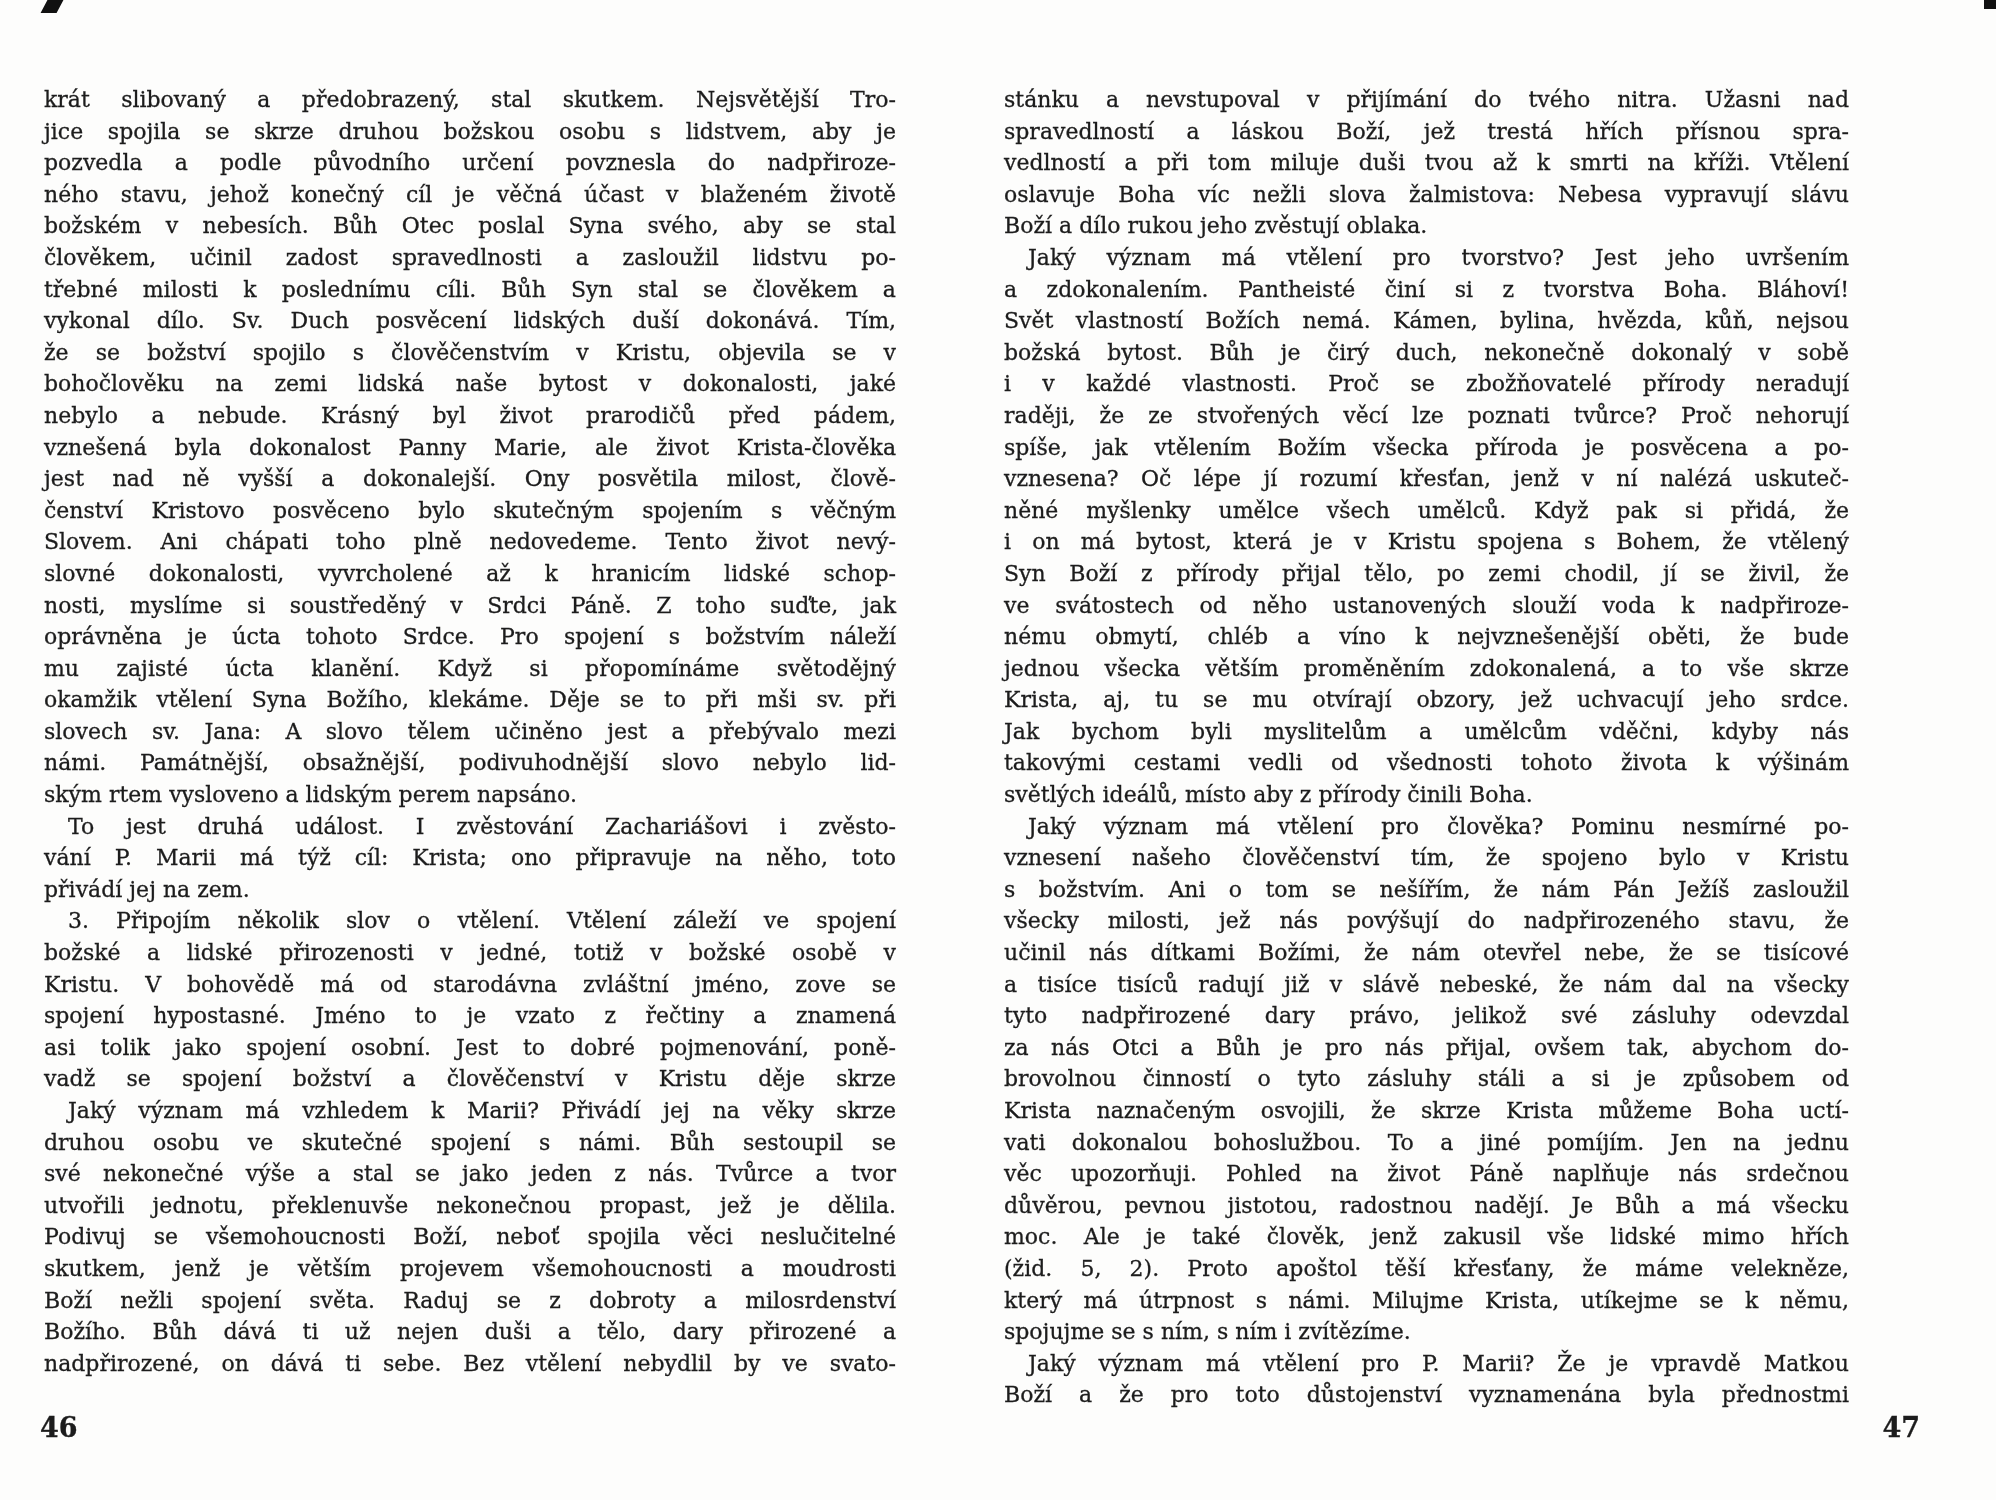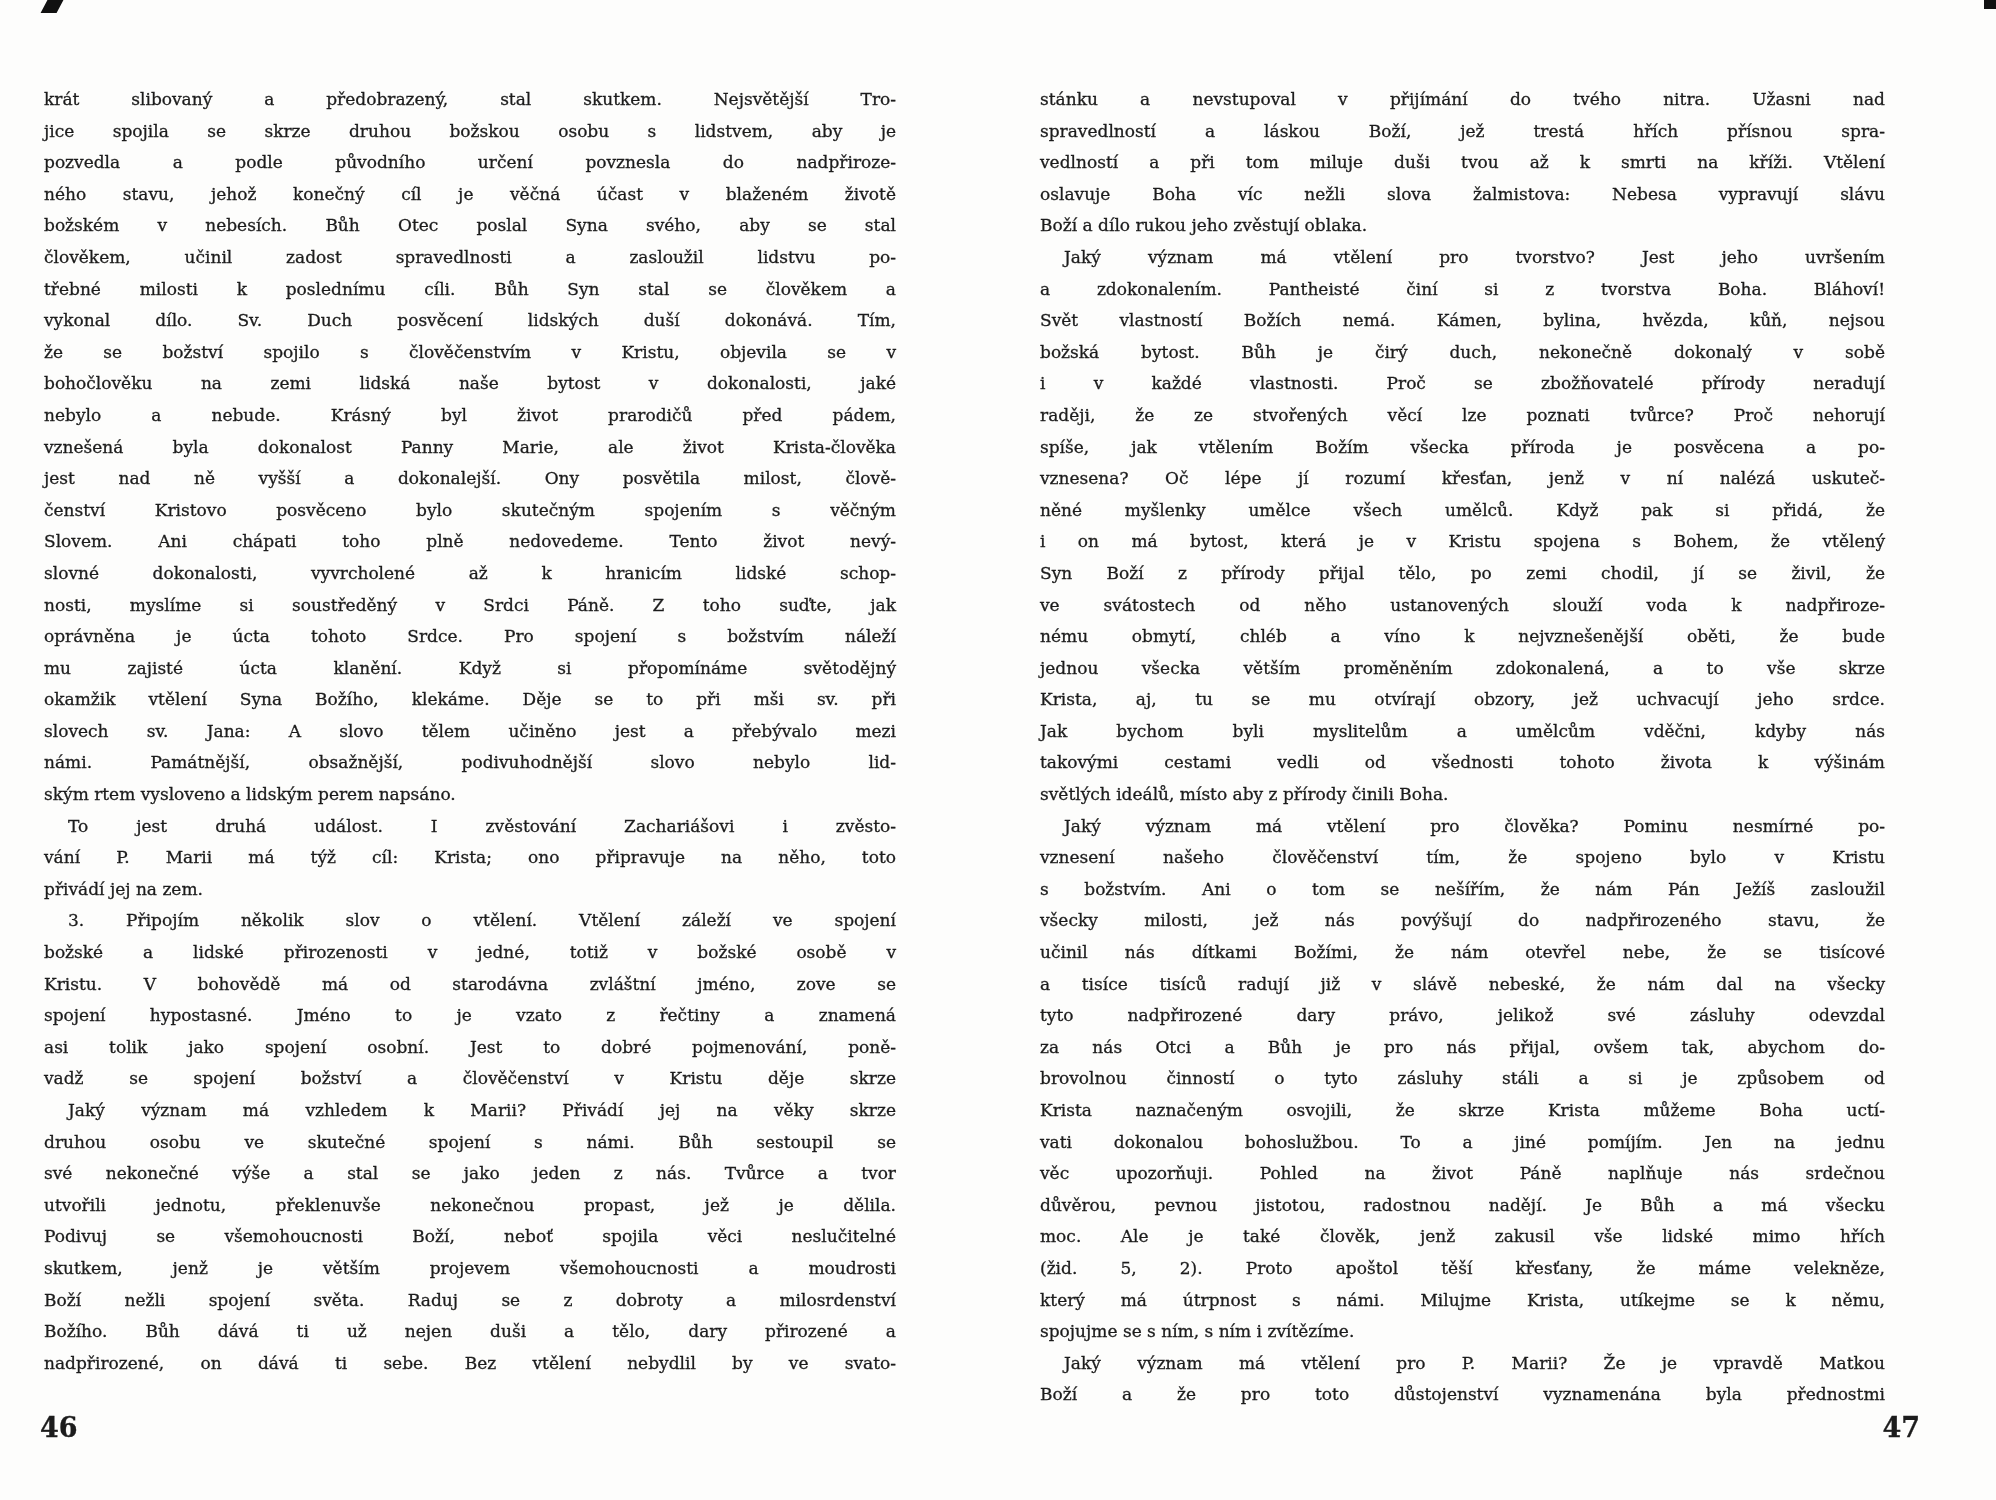--- a/index.html
+++ b/index.html
@@ -12,26 +12,26 @@
     background:var(--paper);
     font-family:"DejaVu Serif","Liberation Serif",serif;
     color:var(--ink);
     overflow:hidden;
     position:relative;
   }
   .spread{position:absolute;inset:0;}
   .column{
     position:absolute;
     top:84px;
-    font-size:17px;
+    font-size:22px;
     line-height:31.6px;
     -webkit-text-stroke:0.3px var(--ink);
   }
   .column-left{left:44px;width:852px;}
-  .column-right{left:1040px;width:845px;}
+  .column-right{left:1004px;width:845px;}
   .line{
     text-align:justify;
     text-align-last:justify;
   }
   .line.para-end{text-align-last:left;}
   .line.indent{text-indent:24px;}
   .page-number{
     position:absolute;
     top:1412px;
     font-size:27px;

